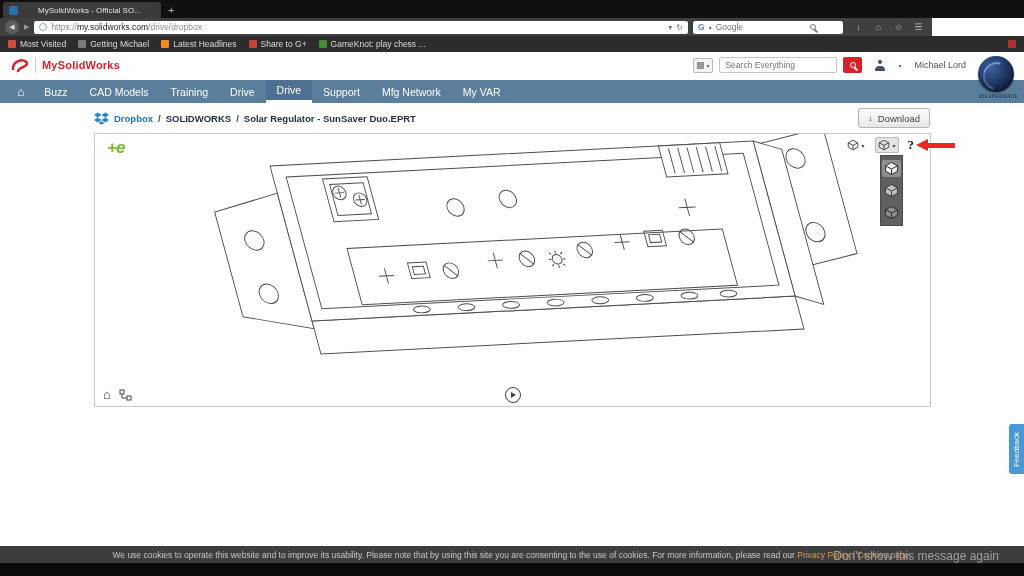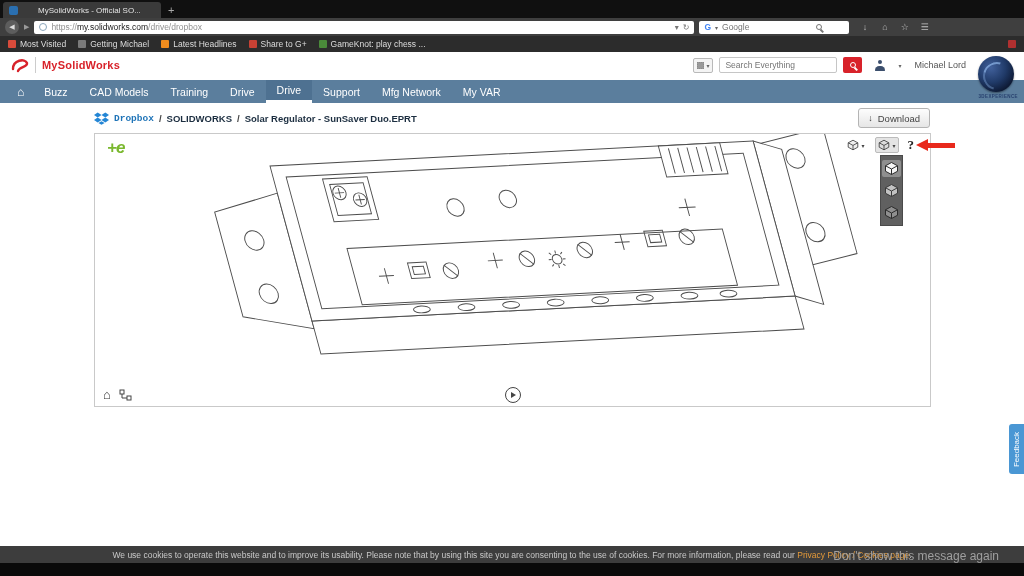--- a/index.html
+++ b/index.html
@@ -6,21 +6,21 @@
   body { font-family:"Liberation Sans", sans-serif; background:#888; }
   #stage { position:relative; width:1024px; height:576px; background:#fff; overflow:hidden; font-family:"Liberation Sans", sans-serif; }
 
   
   .ff-tabs { position:absolute; top:0; left:0; width:1024px; height:18px; background:#101010; display:flex; align-items:flex-end; }
   .ff-tab { height:16px; width:158px; margin-left:3px; background:#3a3a3a; border-radius:3px 3px 0 0; display:flex; align-items:center; gap:20px; padding:0 6px; }
   .ff-favicon { width:9px; height:9px; background:#2a6fb0; border-radius:2px; flex:none; }
   .ff-tab-title { font-size:8px; color:#e3e3e3; white-space:nowrap; overflow:hidden; }
   .ff-newtab { color:#aaa; font-size:11px; line-height:16px; padding:0 7px; }
 
-  .ff-nav { position:absolute; top:18px; left:0; width:1024px; height:18px; background:#3f3f3f; display:flex; align-items:center; padding:0 5px; gap:5px; }
+  .ff-nav { position:absolute; top:18px; left:0; width:932px; height:18px; background:#3f3f3f; display:flex; align-items:center; padding:0 5px; gap:5px; }
   .ff-back { width:14px; height:14px; border-radius:50%; background:#5d5d5d; color:#ddd; font-size:7px; display:flex; align-items:center; justify-content:center; flex:none; }
   .ff-fwd { color:#999; font-size:7px; flex:none; }
   .ff-url { flex:1; max-width:660px; height:13px; background:#fff; border-radius:2px; display:flex; align-items:center; gap:4px; padding:0 5px; font-size:8.5px; }
   .globe-dot { width:8px; height:8px; border:1px solid #8aa5bb; border-radius:50%; flex:none; }
   .url-proto, .url-path { color:#909090; }
   .url-domain { color:#222; }
   .ff-url .spacer { flex:1; }
   .ff-url-caret, .ff-url-reload { color:#777; font-size:8px; }
   .ff-search { width:150px; height:13px; background:#fff; border-radius:2px; display:flex; align-items:center; gap:4px; padding:0 5px; }
   .g-badge { color:#4285f4; font-weight:bold; font-size:8.5px; }
@@ -61,21 +61,21 @@
   .brand-3d-text { position:absolute; right:6px; top:94px; font-size:4.5px; color:#27406e; letter-spacing:.4px; z-index:6; font-weight:bold; }
 
   
   .main-nav { position:absolute; top:80px; left:0; width:1024px; height:23px; background:#5b7e9d; display:flex; align-items:stretch; color:#fff; font-size:10.5px; padding-left:8px; }
   .nav-home { display:flex; align-items:center; padding:0 9px; font-size:12px; }
   .nav-item { display:flex; align-items:center; padding:8px 11px; white-space:nowrap; }
   .nav-item.active { background:#4e7191; border-bottom:3px solid #fff; }
 
   
   .crumb-row { position:absolute; top:106px; left:94px; width:837px; height:24px; display:flex; align-items:center; gap:5px; }
-  .crumb-root { color:#1f74b8; font-weight:bold; font-size:9.5px;font-family:Liberation Mono, monospace; }
+  .crumb-root { color:#1f74b8; font-weight:bold; font-size:9.5px; }
   .crumb-sep { color:#444; font-size:9.5px; font-weight:bold; }
   .crumb-strong { color:#1c2e40; font-weight:bold; font-size:9.5px; }
   .download-btn { position:absolute; top:108px; right:94px; height:20px; display:flex; align-items:center; gap:5px; padding:0 9px;
       background:linear-gradient(#fdfdfd,#e6e6e6); border:1px solid #b4b4b4; border-radius:3px; font-size:9.5px; color:#444; }
   .dl-arrow { font-size:9px; color:#333; }
 
   
   .viewer { position:absolute; top:133px; left:94px; width:837px; height:274px; border:1px solid #c9c9c9; background:#fff; }
   .edw-logo { position:absolute; left:12px; top:4px; color:#7ab82e; font-size:17px; font-weight:bold; font-style:italic; letter-spacing:-1px; }
   .viewer-tools { position:absolute; top:3px; right:16px; display:flex; align-items:center; gap:9px; }

